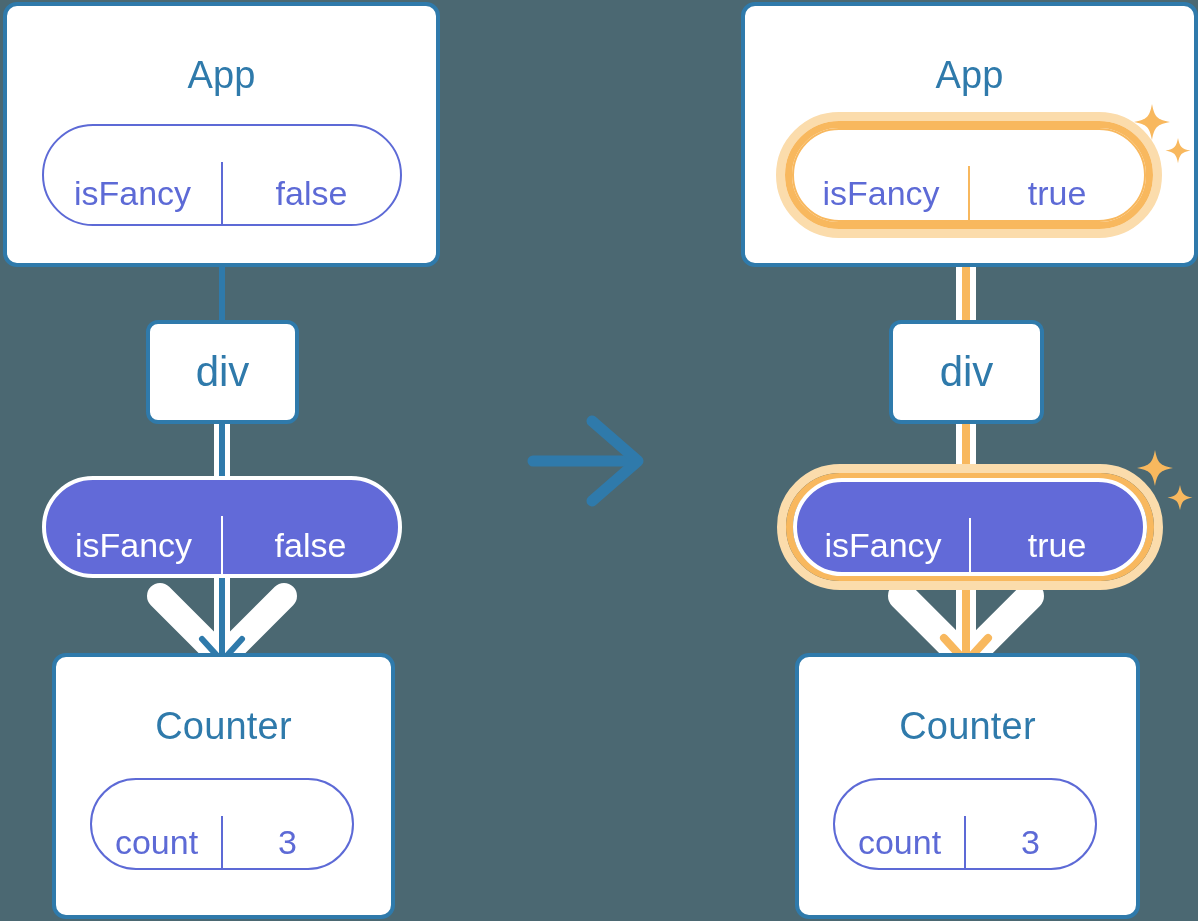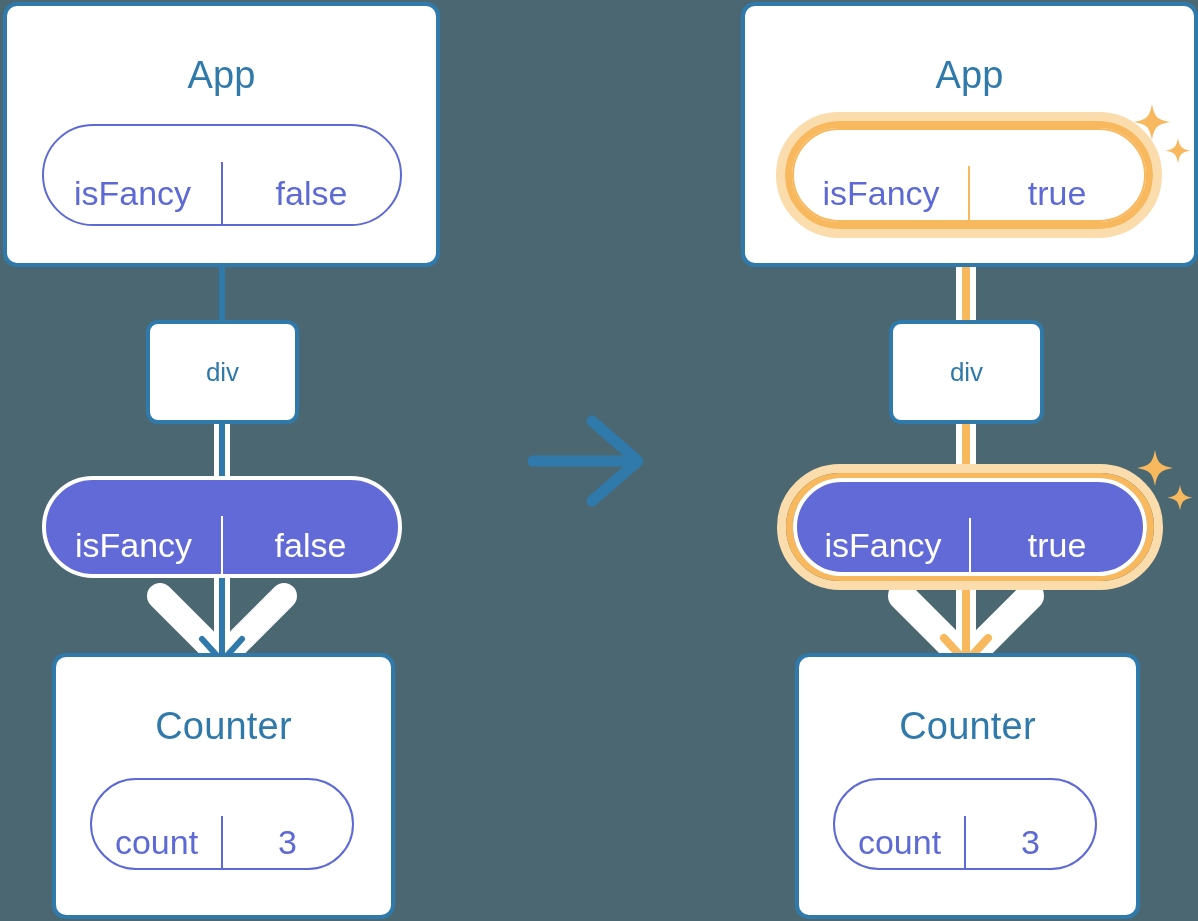--- a/index.html
+++ b/index.html
@@ -51,21 +51,21 @@
   .dom-box {
     position: absolute;
     background: #ffffff;
     border: 4px solid #2f7aab;
     border-radius: 12px;
     box-sizing: border-box;
     display: flex;
     align-items: center;
     justify-content: center;
     color: #2f7aab;
-    font-size: 26px;
+    font-size: 42px;
     text-align: center;
   }
 
   
   .pill {
     position: absolute;
     box-sizing: border-box;
     display: flex;
     align-items: stretch;
     border-radius: 999px;

